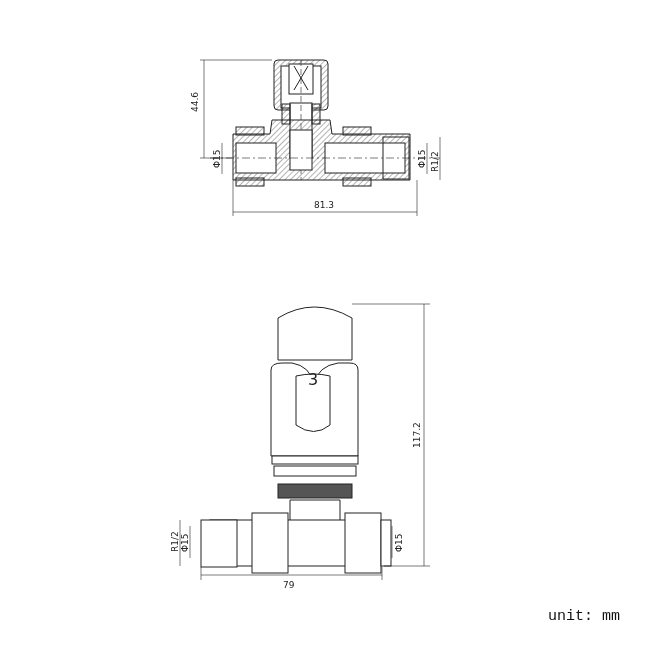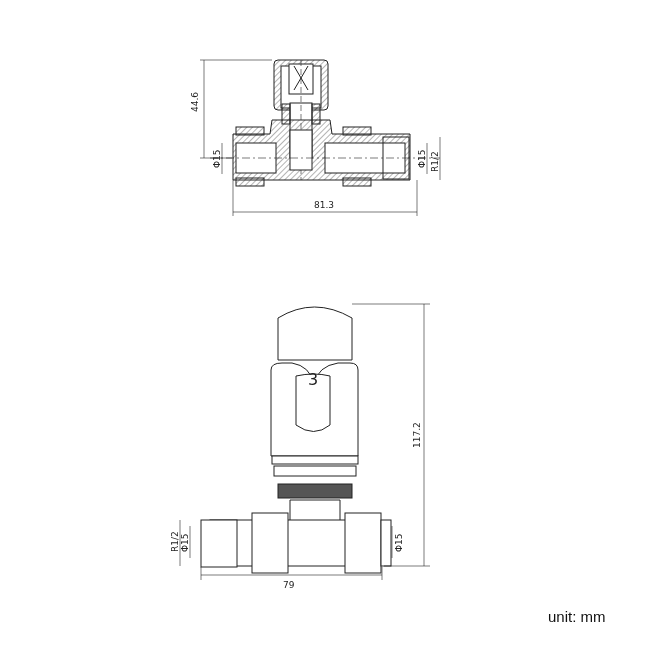--- a/index.html
+++ b/index.html
@@ -1,19 +1,19 @@
 <!DOCTYPE html>
 <html><head>
 <meta charset="utf-8">
 <style>
   html,body{margin:0;padding:0;background:#fff;}
   body{width:650px;height:650px;position:relative;overflow:hidden;font-family:"Liberation Sans",sans-serif;}
   svg{position:absolute;left:0;top:0;}
   .lbl{font-family:"DejaVu Sans",sans-serif;font-size:9px;fill:#222;}
-  .unit{position:absolute;left:548px;top:608px;font-size:15px;color:#111;font-family:Liberation Sans, sans-serif;}
+  .unit{position:absolute;left:548px;top:608px;font-size:15px;color:#111;font-family:Liberation Mono, monospace;}
 </style>
 </head>
 <body>
 
 <svg width="650" height="650" viewBox="0 0 650 650">
   <defs>
     <pattern id="hatch" width="4" height="4" patternUnits="userSpaceOnUse" patternTransform="rotate(45)">
       <line x1="0" y1="0" x2="0" y2="4" stroke="#444" stroke-width="0.8"></line>
     </pattern>
   </defs>

